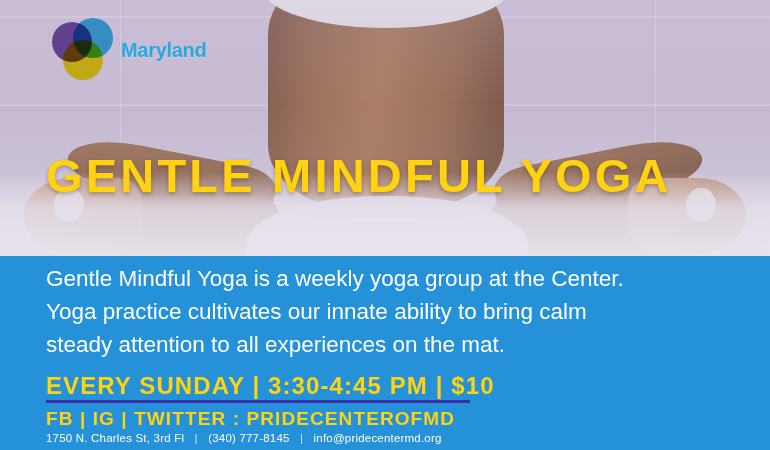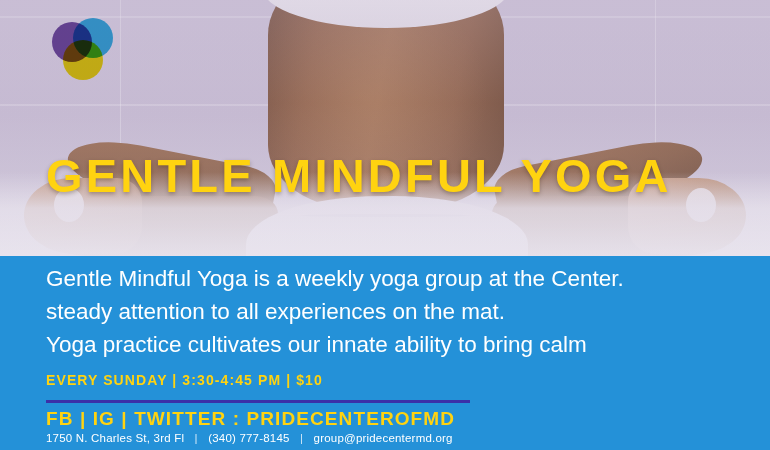--- a/index.html
+++ b/index.html
@@ -227,21 +227,21 @@
     line-height: 33px;
     font-weight: normal;
   }
   .body-text div { white-space: nowrap; }
 
   .schedule {
     position: absolute;
     left: 46px;
     top: 116px;
     color: #FFD310;
-    font-size: 14px;
+    font-size: 24px;
     font-weight: bold;
     letter-spacing: 1.1px;
     white-space: nowrap;
   }
   .divider {
     position: absolute;
     left: 46px;
     top: 144px;
     width: 424px;
     height: 3px;
@@ -302,40 +302,41 @@
     <div class="photo-tint"></div>
   </div>
 
   <div class="logo">
     <div class="logo-marks">
       <div class="logo-circle purple"></div>
       <div class="logo-circle cyan"></div>
       <div class="logo-circle yellow"></div>
     </div>
     <div class="logo-text">
+      <div class="logo-line">Maryland</div>
     </div>
   </div>
 
   <div class="title">GENTLE MINDFUL YOGA</div>
 
   <div class="panel">
     <div class="body-text">
       <div>Gentle Mindful Yoga is a weekly yoga group at the Center.</div>
+      <div>Yoga practice cultivates our innate ability to bring calm</div>
       <div>steady attention to all experiences on the mat.</div>
-      <div>Yoga practice cultivates our innate ability to bring calm</div>
     </div>
 
     <div class="schedule">EVERY SUNDAY  |  3:30-4:45 PM  |  $10</div>
 
     <div class="divider"></div>
 
     <div class="social">FB | IG | TWITTER : PRIDECENTEROFMD</div>
 
     <div class="contact">
       <span>1750 N. Charles St, 3rd Fl</span>
       <span class="sep">|</span>
       <span>(340) 777-8145</span>
       <span class="sep">|</span>
-      <span>group@pridecentermd.org</span>
+      <span>info@pridecentermd.org</span>
     </div>
   </div>
 
 </div>
 
 </body></html>

